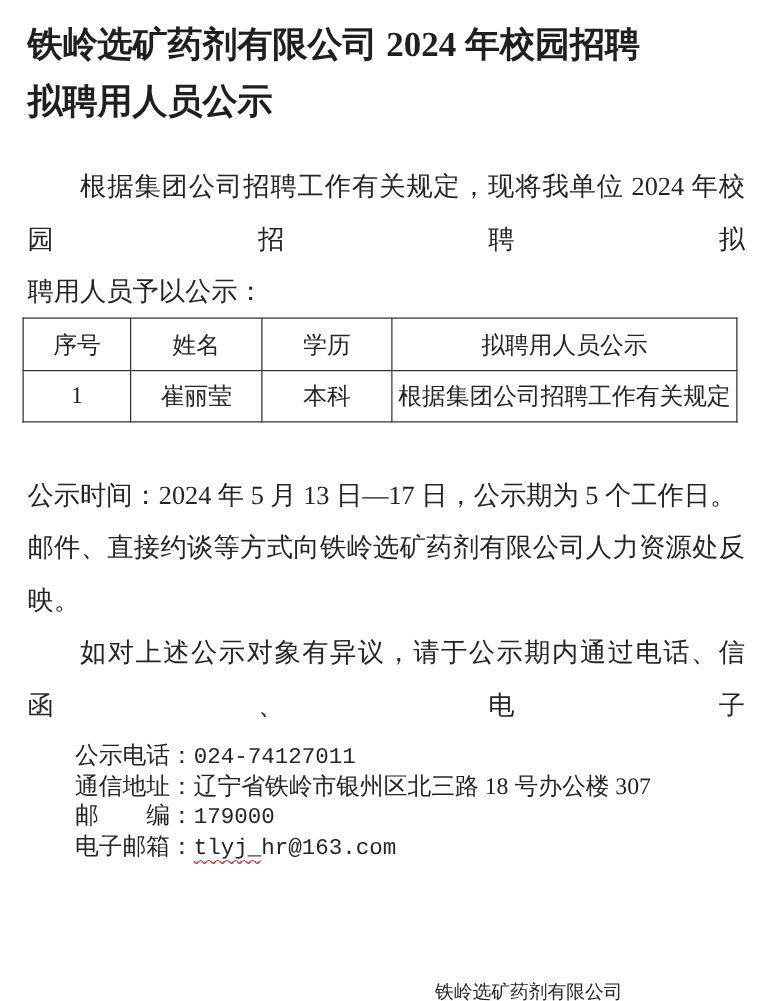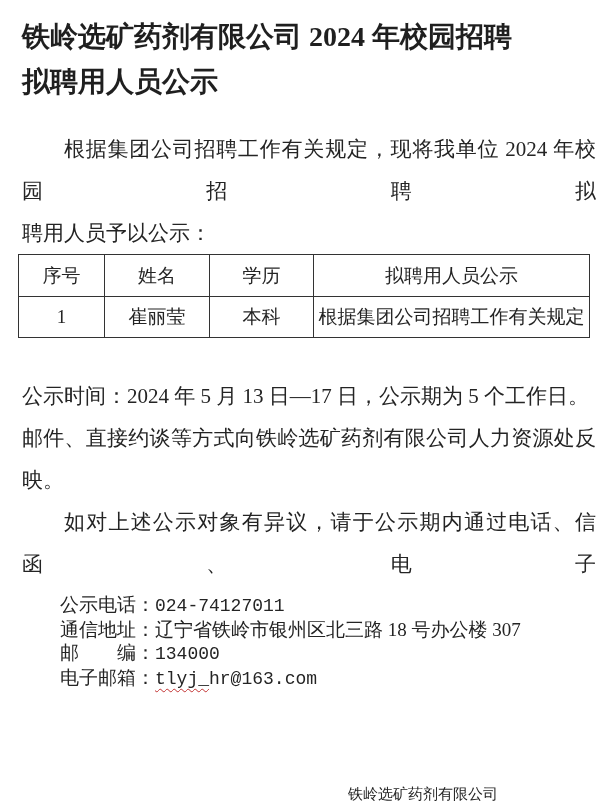--- a/index.html
+++ b/index.html
@@ -127,21 +127,21 @@
   <p class="para publicity-time">公示时间：2024 年 5 月 13 日—17 日，公示期为 5 个工作日。</p>
 
   <p class="para">
     <span class="line">邮件、直接约谈等方式向铁岭选矿药剂有限公司人力资源处反映。</span>
     <span class="line fill indent-first">如对上述公示对象有异议，请于公示期内通过电话、信函、电子</span>
   </p>
 
   <div class="contact-block">
     <p class="contact-line"><span>公示电话：</span><span class="latin">024-74127011</span></p>
     <p class="contact-line"><span>通信地址：</span><span>辽宁省铁岭市银州区北三路 18 号办公楼 307</span></p>
-    <p class="contact-line"><span>邮　　编：</span><span class="latin">134000</span></p>
+    <p class="contact-line"><span>邮　　编：</span><span class="latin">179000</span></p>
     <p class="contact-line"><span>电子邮箱：</span><span class="latin wavy">tlyj_</span><span class="latin">hr@163.com</span></p>
   </div>
 
   <div class="signature">
     <p>铁岭选矿药剂有限公司</p>
     <p>2024 年 5 月 13 日</p>
   </div>
 
 </div>
 

